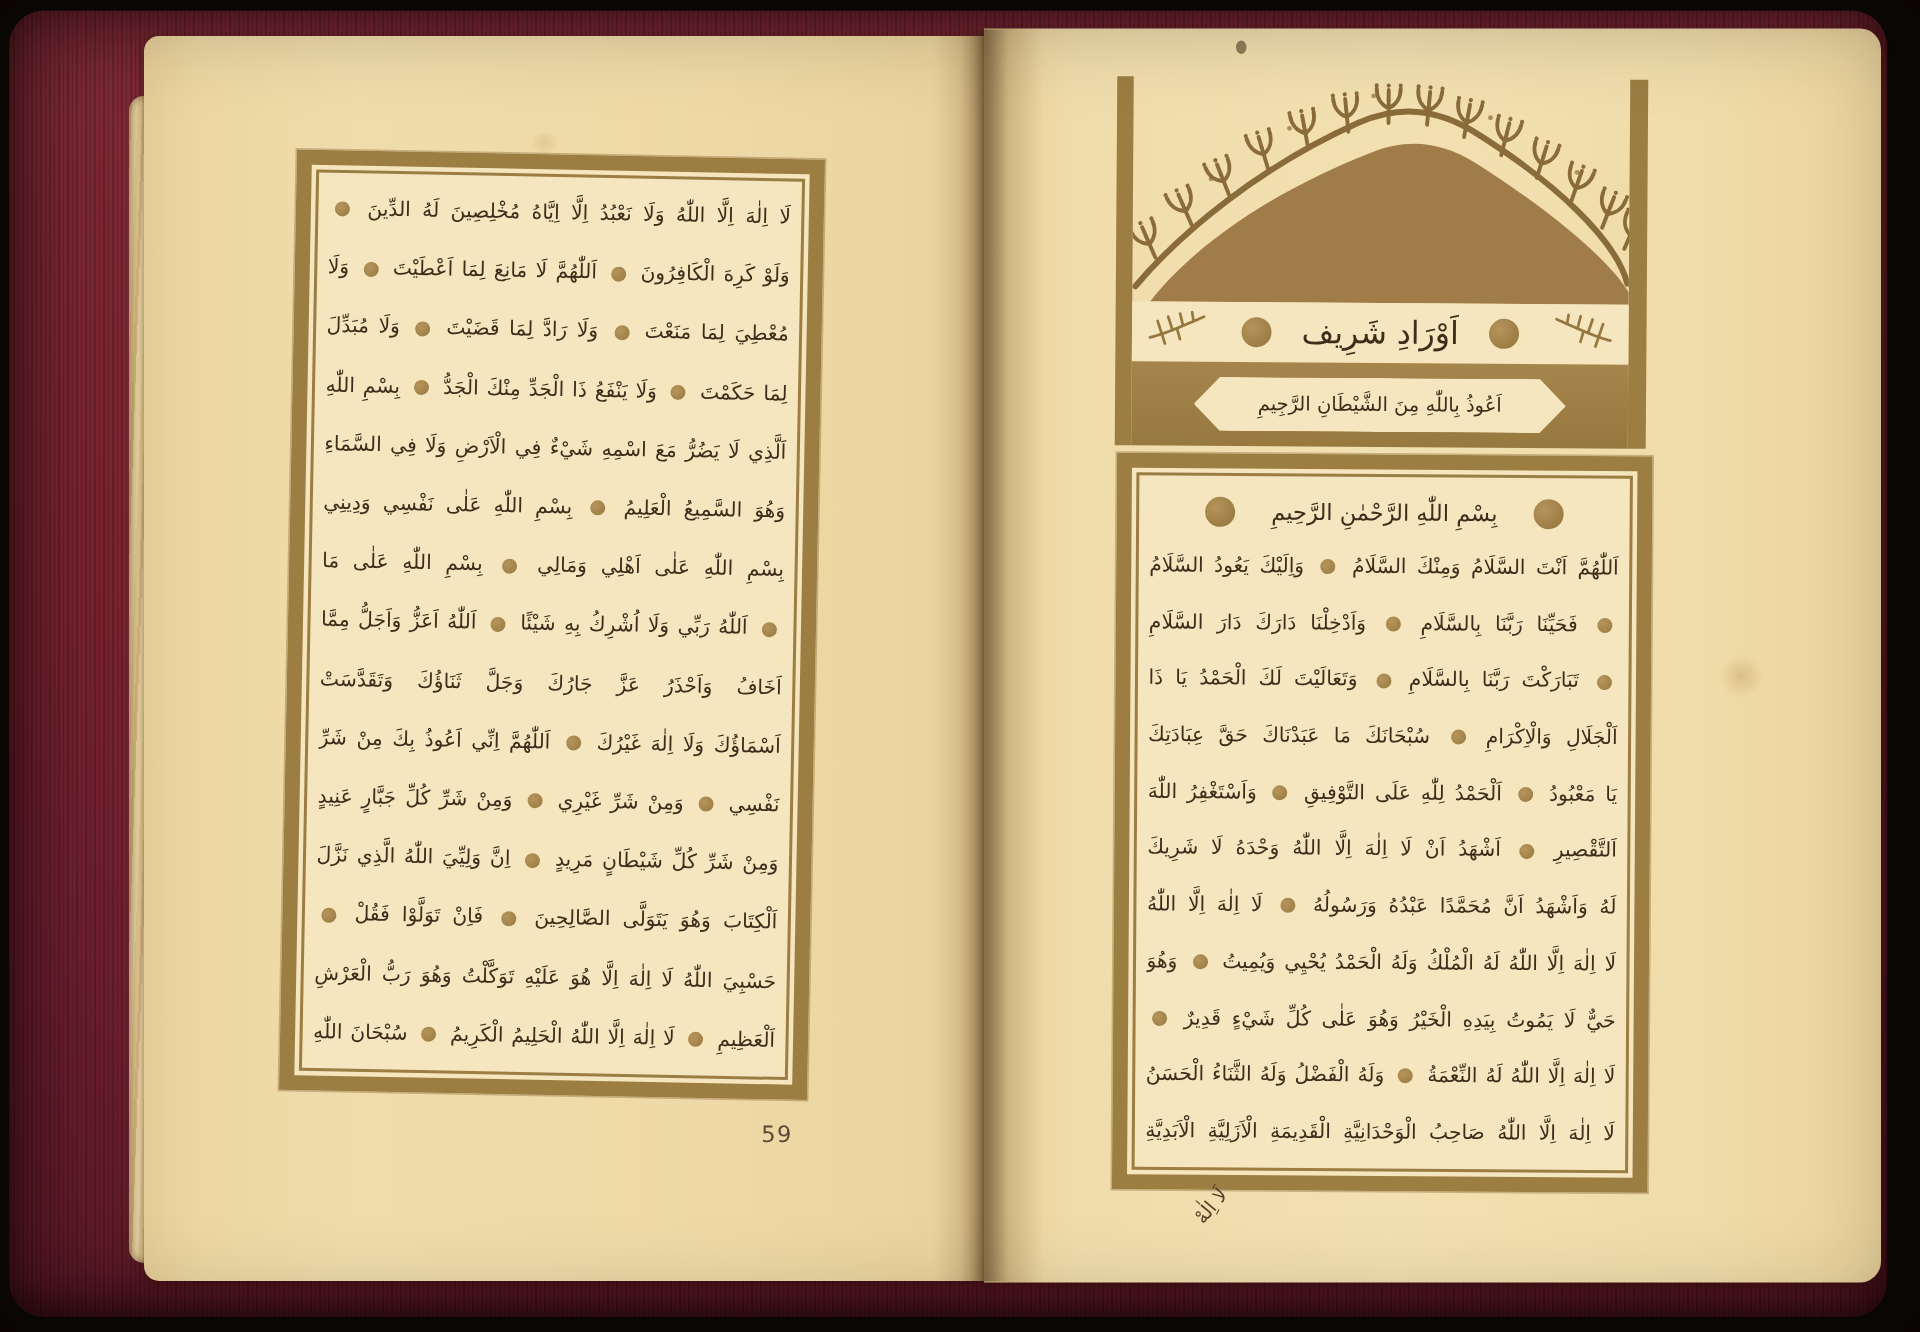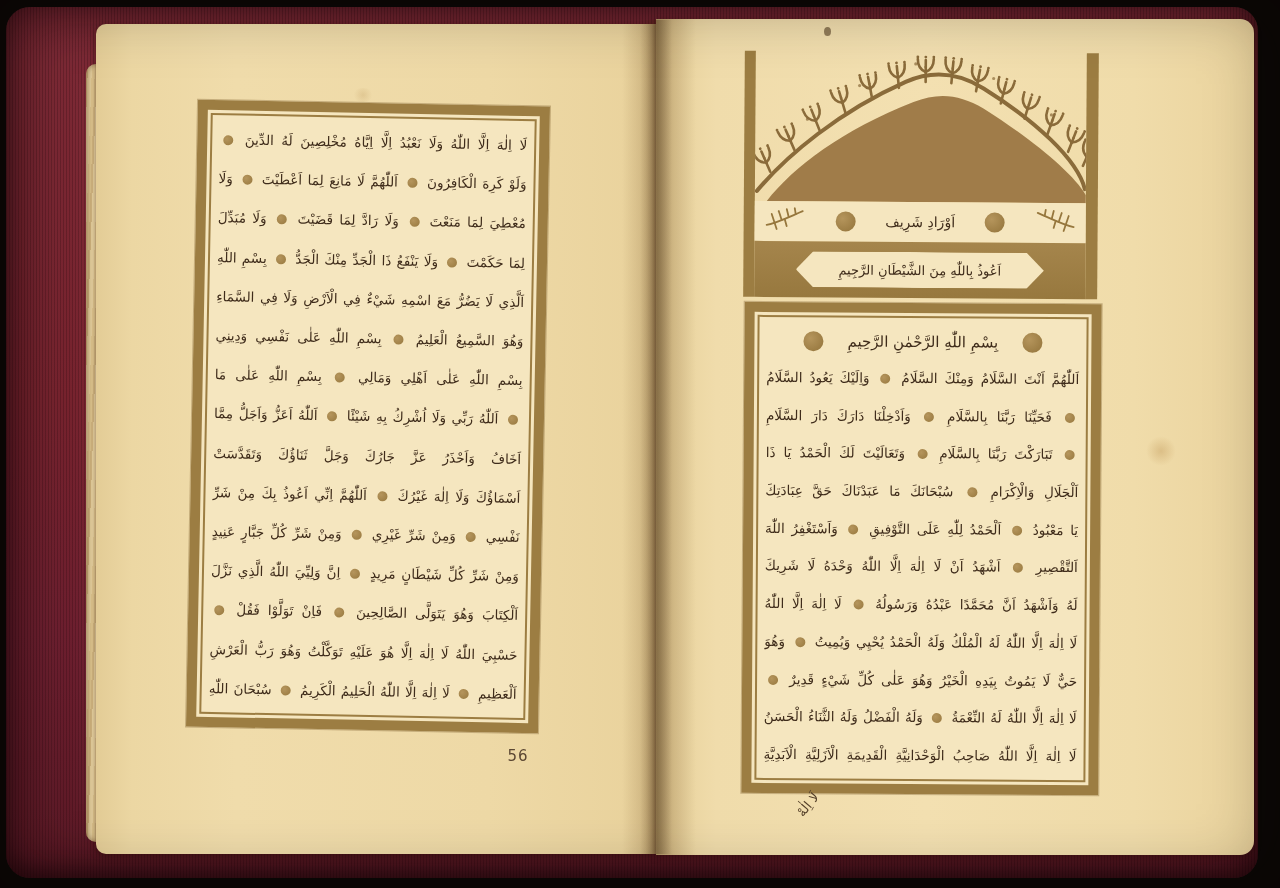--- a/index.html
+++ b/index.html
@@ -57,21 +57,21 @@
   .bismillah{font-size:15px;color:var(--ink);white-space:nowrap;}
 
   
   .headpiece{position:absolute;left:744px;top:52px;width:354px;height:246px;
     transform:rotate(0.4deg);border-left:11px solid var(--gold);border-right:12px solid var(--gold);
     display:flex;flex-direction:column;}
   .hp-dome{height:150px;position:relative;}
   .hp-dome svg{position:absolute;inset:0;width:100%;height:100%;}
   .hp-band{height:40px;background:var(--panel);display:flex;align-items:center;
     justify-content:space-between;padding:0 10px;direction:ltr;}
-  .hp-title{font-size:14px;color:var(--ink);white-space:nowrap;direction:rtl;}
+  .hp-title{font-size:21px;color:var(--ink);white-space:nowrap;direction:rtl;}
   .hp-cart{flex:1;background:linear-gradient(180deg,#a5854c,#97783e);display:flex;
     align-items:center;justify-content:center;}
   .hexagon{width:248px;height:36px;background:var(--panel);
     clip-path:polygon(0 50%,7% 0,93% 0,100% 50%,93% 100%,7% 100%);
     display:flex;align-items:center;justify-content:center;}
   .hexagon span{font-size:13px;color:var(--ink);white-space:nowrap;direction:rtl;}
   .sprig{flex:none;}
 
   
   .page-num{position:absolute;left:498px;top:747px;width:40px;text-align:center;
@@ -115,21 +115,21 @@
         <div class="line"><span class="gdot"></span> اَللّٰهُ رَبِّي وَلَا اُشْرِكُ بِهِ شَيْئًا <span class="gdot"></span> اَللّٰهُ اَعَزُّ وَاَجَلُّ مِمَّا</div>
         <div class="line">اَخَافُ وَاَحْذَرُ عَزَّ جَارُكَ وَجَلَّ ثَنَاؤُكَ وَتَقَدَّسَتْ</div>
         <div class="line">اَسْمَاؤُكَ وَلَا اِلٰهَ غَيْرُكَ <span class="gdot"></span> اَللّٰهُمَّ اِنِّي اَعُوذُ بِكَ مِنْ شَرِّ</div>
         <div class="line">نَفْسِي <span class="gdot"></span> وَمِنْ شَرِّ غَيْرِي <span class="gdot"></span> وَمِنْ شَرِّ كُلِّ جَبَّارٍ عَنِيدٍ</div>
         <div class="line">وَمِنْ شَرِّ كُلِّ شَيْطَانٍ مَرِيدٍ <span class="gdot"></span> اِنَّ وَلِيِّيَ اللّٰهُ الَّذِي نَزَّلَ</div>
         <div class="line">اَلْكِتَابَ وَهُوَ يَتَوَلَّى الصَّالِحِينَ <span class="gdot"></span> فَاِنْ تَوَلَّوْا فَقُلْ <span class="gdot"></span></div>
         <div class="line">حَسْبِيَ اللّٰهُ لَا اِلٰهَ اِلَّا هُوَ عَلَيْهِ تَوَكَّلْتُ وَهُوَ رَبُّ الْعَرْشِ</div>
         <div class="line">اَلْعَظِيمِ <span class="gdot"></span> لَا اِلٰهَ اِلَّا اللّٰهُ الْحَلِيمُ الْكَرِيمُ <span class="gdot"></span> سُبْحَانَ اللّٰهِ</div>
       </div>
   </div>
-  <div class="page-num">56</div>
+  <div class="page-num">59</div>
 
   <div class="headpiece">
     <div class="hp-dome">
       <svg viewBox="0 0 331 150" preserveAspectRatio="none" aria-hidden="true">
         <defs>
           <g id="plant" stroke="#8a6b3a" stroke-width="2.6" fill="none" stroke-linecap="round">
             <path d="M0,3 L0,-12"></path>
             <path d="M0,-7 C-5,-9 -8,-14 -8,-20"></path>
             <path d="M0,-7 C5,-9 8,-14 8,-20"></path>
             <path d="M0,-12 L0,-19"></path>

